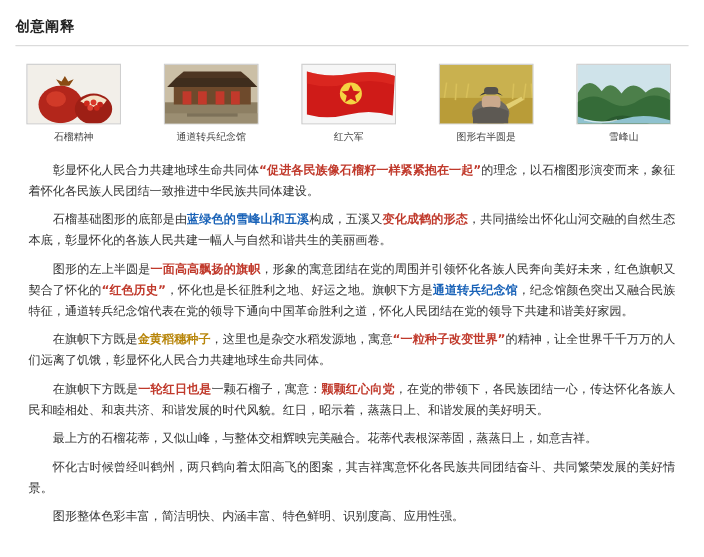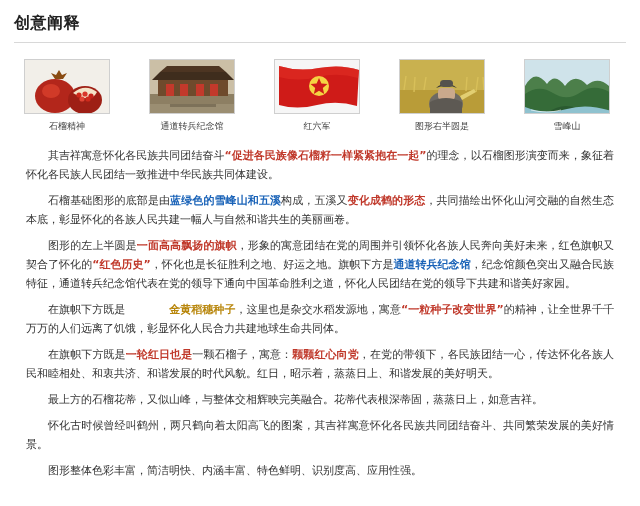--- a/index.html
+++ b/index.html
@@ -19,21 +19,21 @@
     width: 640px;
     height: 506px;
     box-sizing: border-box;
     padding: 0;
   }
   
   .title-bar {
     padding: 13px 0 8px 14px;
   }
   .title-bar .title {
-    font-size: 16px;
+    font-size: 13px;
     font-weight: bold;
     color: #222222;
     letter-spacing: 0.5px;
   }
   .rule {
     height: 1px;
     background: #d8d8d8;
     margin: 0 14px 0 14px;
   }
   
@@ -73,21 +73,21 @@
   .article p {
     margin: 0 0 7px 0;
     font-size: 11px;
     line-height: 19px;
     text-indent: 22px;
     text-align: justify;
     color: #333333;
   }
   .hl-red { color: #c0392b; }
   .hl-blue { color: #1a63b8; }
-  .hl-gold { color: #b8860b; margin-left: 44px; }
+  .hl-gold { color: #b8860b; }
   .b { font-weight: bold; }
 </style>
 </head>
 <body>
 
 <div class="page">
 
   <div class="title-bar">
     <span class="title">创意阐释</span>
   </div>
@@ -201,21 +201,21 @@
           </g>
           <path d="M0 48 q22 -5 44 1 q22 6 42 -2 l0 8 h-86 z" fill="#a98f5f"></path>
         </svg>
       </div>
       <div class="caption">鹤舞五溪</div>
     </div>
 
   </div>
 
   <div class="article" id="article">
-      <p><span>其吉祥寓意怀化各民族共同团结奋斗</span><span class="hl-red b">“促进各民族像石榴籽一样紧紧抱在一起”</span><span>的理念，以石榴图形演变而来，象征着怀化各民族人民团结一致推进中华民族共同体建设。</span></p>
+      <p><span>彰显怀化人民合力共建地球生命共同体</span><span class="hl-red b">“促进各民族像石榴籽一样紧紧抱在一起”</span><span>的理念，以石榴图形演变而来，象征着怀化各民族人民团结一致推进中华民族共同体建设。</span></p>
       <p><span>石榴基础图形的底部是由</span><span class="hl-blue b">蓝绿色的雪峰山和五溪</span><span>构成，五溪又</span><span class="hl-red b">变化成鹤的形态</span><span>，共同描绘出怀化山河交融的自然生态本底，彰显怀化的各族人民共建一幅人与自然和谐共生的美丽画卷。</span></p>
       <p><span>图形的左上半圆是</span><span class="hl-red b">一面高高飘扬的旗帜</span><span>，形象的寓意团结在党的周围并引领怀化各族人民奔向美好未来，红色旗帜又契合了怀化的</span><span class="hl-red b">“红色历史”</span><span>，怀化也是长征胜利之地、好运之地。旗帜下方是</span><span class="hl-blue b">通道转兵纪念馆</span><span>，纪念馆颜色突出又融合民族特征，通道转兵纪念馆代表在党的领导下通向中国革命胜利之道，怀化人民团结在党的领导下共建和谐美好家园。</span></p>
       <p><span>在旗帜下方既是</span><span class="hl-gold b">金黄稻穗种子</span><span>，这里也是杂交水稻发源地，寓意</span><span class="hl-red b">“一粒种子改变世界”</span><span>的精神，让全世界千千万万的人们远离了饥饿，彰显怀化人民合力共建地球生命共同体。</span></p>
       <p><span>在旗帜下方既是</span><span class="hl-red b">一轮红日也是</span><span>一颗石榴子，寓意：</span><span class="hl-red b">颗颗红心向党</span><span>，在党的带领下，各民族团结一心，传达怀化各族人民和睦相处、和衷共济、和谐发展的时代风貌。红日，昭示着，蒸蒸日上、和谐发展的美好明天。</span></p>
       <p><span>最上方的石榴花蒂，又似山峰，与整体交相辉映完美融合。花蒂代表根深蒂固，蒸蒸日上，如意吉祥。</span></p>
       <p><span>怀化古时候曾经叫鹤州，两只鹤向着太阳高飞的图案，其吉祥寓意怀化各民族共同团结奋斗、共同繁荣发展的美好情景。</span></p>
       <p><span>图形整体色彩丰富，简洁明快、内涵丰富、特色鲜明、识别度高、应用性强。</span></p>
     </div>
 
 </div>

